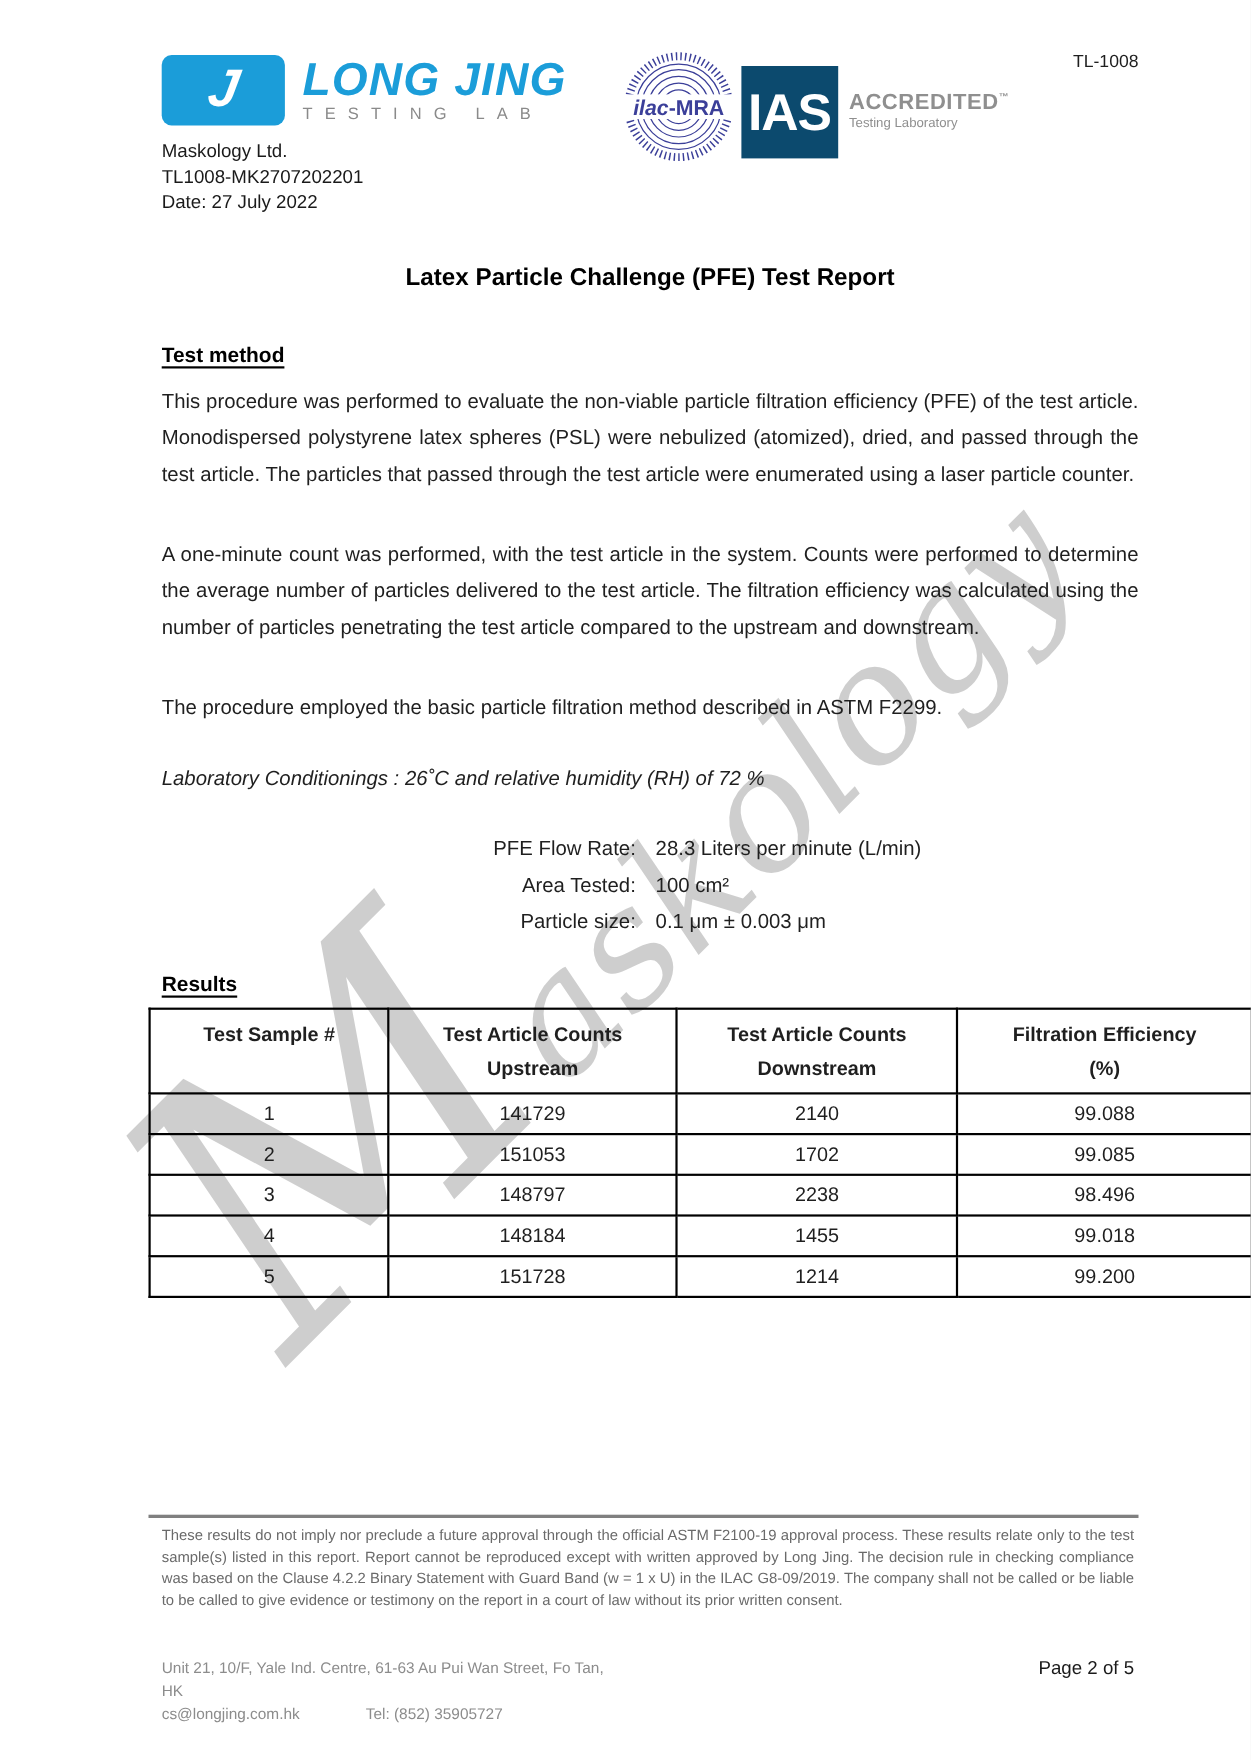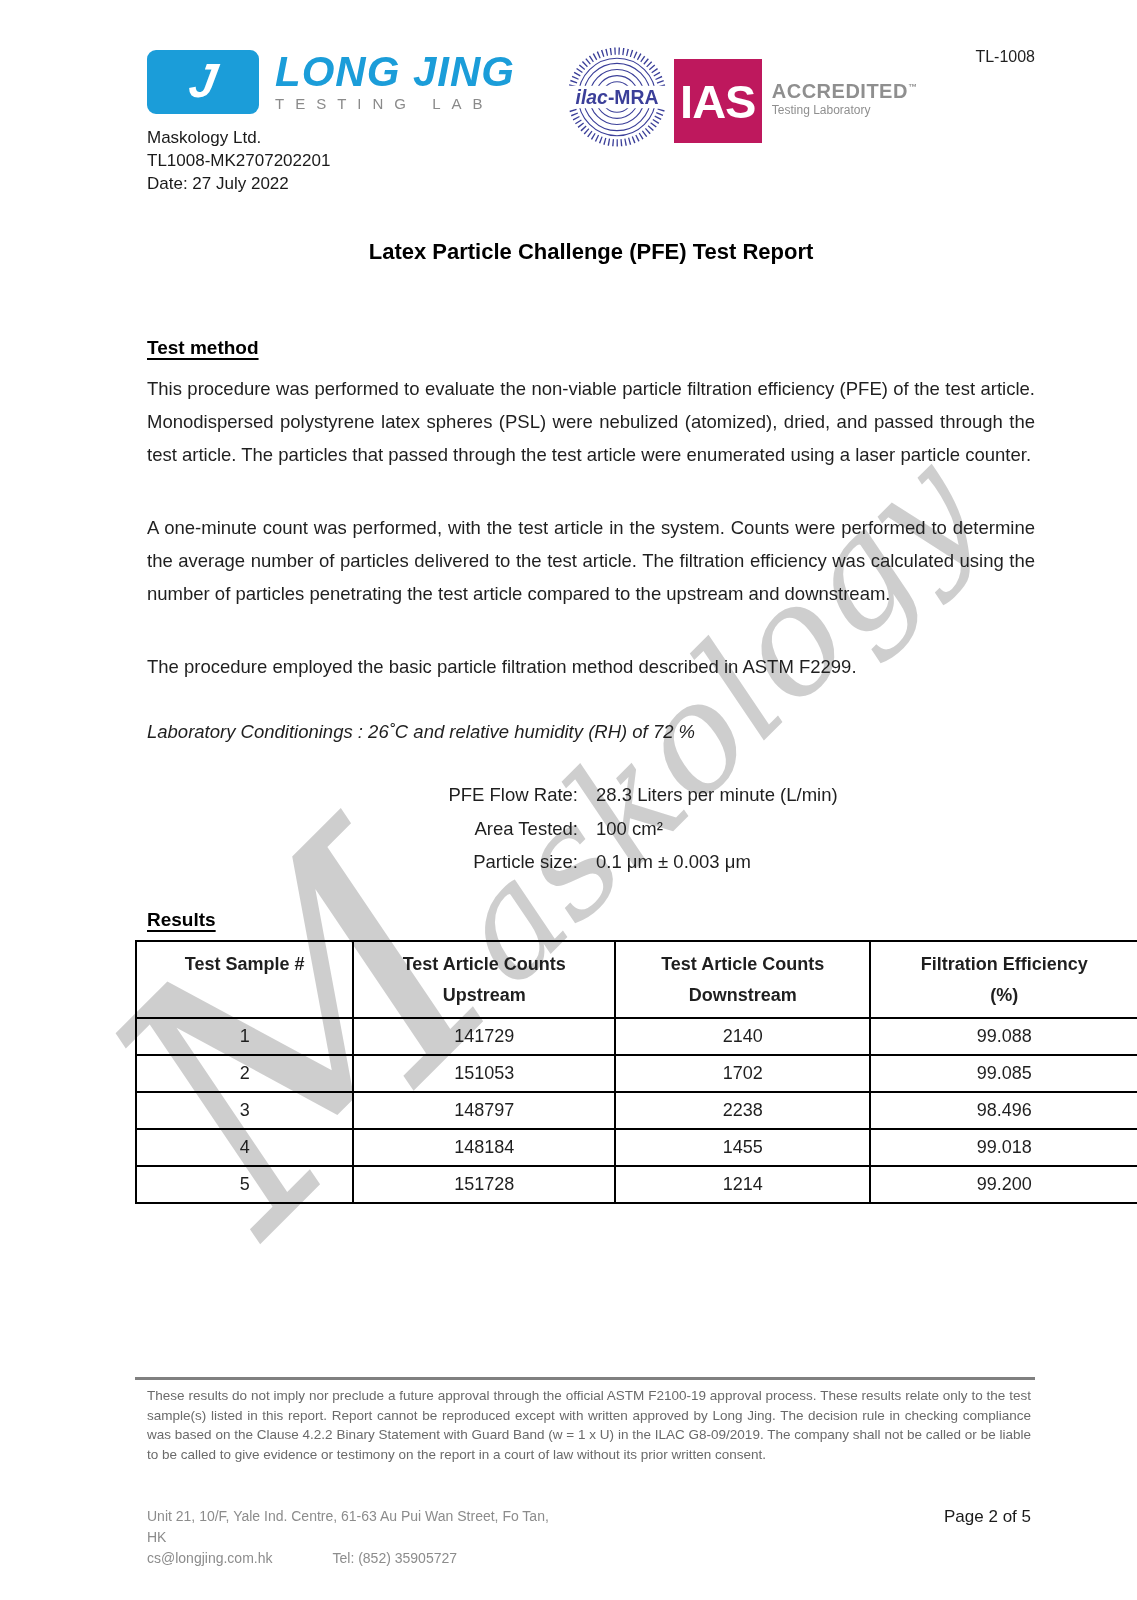--- a/index.html
+++ b/index.html
@@ -37,34 +37,34 @@
     transform:skewX(-10deg); margin-top:-4px;
   }
   .brand { color:#1b9dd9; font-size:42px; font-weight:bold; font-style:italic; letter-spacing:1px; line-height:44px; }
   .brand-sub { color:#8a8a8a; font-size:15px; letter-spacing:11px; margin-top:1px; }
   .client-info { margin-top:12px; font-size:17px; line-height:23px; color:#1a1a1a; }
 
   .accred { display:flex; margin-top:-4px; }
   .accred-row { display:flex; align-items:center; }
   .ias-block { display:flex; align-items:flex-start; margin-left:6px; }
   .ias-square {
-    width:88px; height:84px; background:#be185d; color:#fff;
+    width:88px; height:84px; background:#0c4a6e; color:#fff;
     display:flex; align-items:center; justify-content:center;
     font-size:47px; font-weight:bold; letter-spacing:-1px; margin-top:4px;
   }
   .ias-text { margin-left:10px; padding-top:22px; }
   .accredited { color:#8f8f8f; font-size:20px; font-weight:bold; letter-spacing:0.5px; line-height:20px; }
   .accredited sup { font-size:9px; }
   .testing-lab-sub { color:#8f8f8f; font-size:12px; margin-top:2px; }
   .cert-no { font-size:16px; color:#1f1f1f; margin-top:2px; margin-left:58px; }
 
   
   .report-title { margin-top:44px; text-align:center; font-size:22px; font-weight:bold; color:#000; }
   .section-heading {
-    margin-top:72px; font-size:19px; font-weight:bold; color:#000;
+    margin-top:48px; font-size:19px; font-weight:bold; color:#000;
     text-decoration:underline; text-decoration-thickness:2px; text-underline-offset:4px;
   }
   .para { margin-top:13px; font-size:18.5px; line-height:33px; text-align:justify; }
   .para.gap { margin-top:40px; text-align:left; }
   .para.justify { text-align:justify; }
   .cond-line { margin-top:32px; font-size:18.5px; line-height:33px;font-style:italic; }
 
   .params { margin-top:30px; font-size:18.5px; }
   .param-row { display:flex; line-height:33.5px; }
   .param-label { width:431px; text-align:right; flex:none; }

